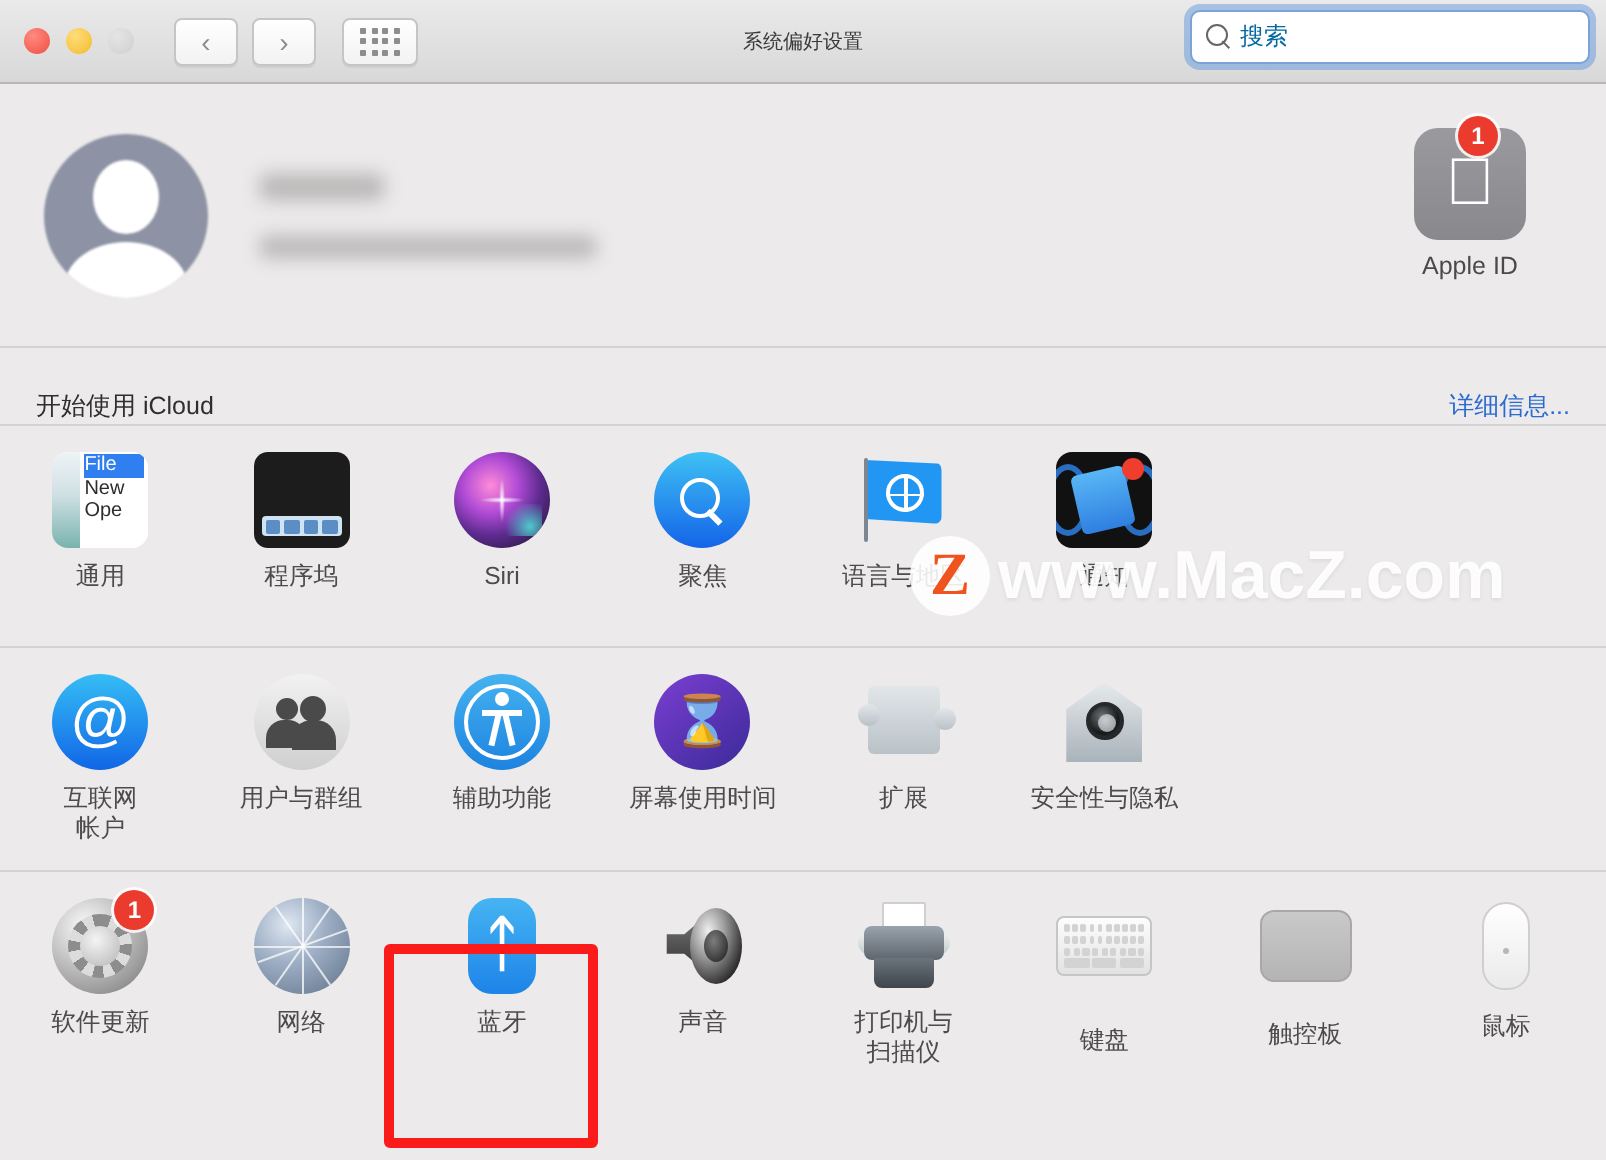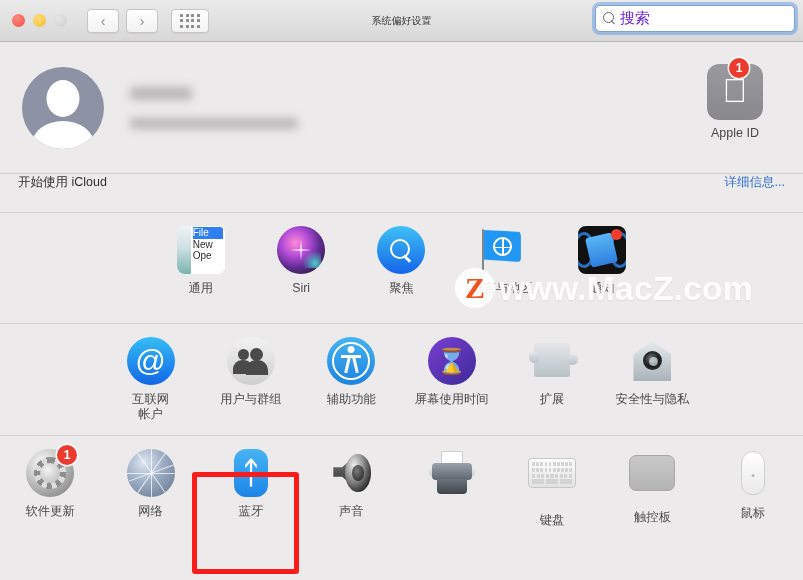--- a/index.html
+++ b/index.html
@@ -71,21 +71,21 @@
   }
   .searchfield .mag::before {
     content:""; position:absolute; left:0; top:0;
     width:9px;height:9px;border:1.4px solid #666;border-radius:50%;
   }
   .searchfield .mag::after {
     content:""; position:absolute; left:7.5px; top:8px;
     width:5px;height:1.4px;background:#666;transform:rotate(45deg);
     transform-origin: left center;
   }
-  .search-ph { font-size: 15px; color: #6d28d9; }
+  .search-ph { font-size: 12px; color: #0369a1; }
 
   
   .account {
     height: 132px;
     display: flex; align-items: center;
     position: relative;
     border-bottom: 1px solid #d4d2d2;
   }
   .avatar {
     width: 82px; height: 82px; border-radius: 50%;
@@ -130,32 +130,31 @@
     color: #fff; font-size: 12px; font-weight: bold;
     display: flex; align-items: center; justify-content: center;
     box-shadow: 0 0 0 1.5px rgba(255,255,255,0.85);
   }
   .appleid .badge { right: 14px; top: -6px; }
   .appleid .lbl { font-size: 12.5px; color: #4a4a4a; margin-top: 6px; }
 
   
   .icloud-strip {
     height: 39px;
-    display: flex; align-items: flex-start; justify-content: space-between;
+    display: flex; align-items: flex-end; justify-content: space-between;
     padding: 0 18px;
     border-bottom: 1px solid #d4d2d2;
   }
   .icloud-strip .lead { font-size: 12.5px; color: #2f2f2f; }
   .icloud-strip .link { font-size: 12.5px; color: #2b6bd1; cursor: pointer; }
 
   
   .grid-row {
     display: flex;
     padding-top: 13px;
-    justify-content: center;
   }
   .grid-row.sep { border-top: 1px solid #d4d2d2; }
   .pane-row1 { height: 110px; }
   .pane-row2 { height: 112px; }
   .pane-row3 { height: 114px; }
 
   .cell {
     flex: 0 0 100.4px;
     text-align: center;
     position: relative;
@@ -459,20 +458,31 @@
 
     <div class="cell">
       <div class="icon ic-general">
         <div class="sidebar"></div>
         <div class="list"><span class="hl">File</span>New<br>Ope</div>
       </div>
       <div class="cap">通用</div>
     </div>
 
 
+    <div class="cell">
+      <div class="icon ic-dock">
+        <span class="tray">
+            <i></i>
+            <i></i>
+            <i></i>
+            <i></i>
+          </span>
+      </div>
+      <div class="cap">程序坞</div>
+    </div>
 
 
     <div class="cell">
       <div class="icon ic-siri">
         <span class="star"></span>
           <span class="cy"></span>
       </div>
       <div class="cap">Siri</div>
     </div>
 
@@ -593,20 +603,22 @@
     </div>
 
     <div class="cell">
       <div class="icon ic-printer">
         <span class="paper"></span>
           <span class="cap1"></span>
           <span class="cap2"></span>
         <span class="body"></span>
           <span class="out"></span>
       </div>
+      <div class="cap">打印机与
+扫描仪</div>
     </div>
 
     <div class="cell">
       <div class="icon">
         <div class="ic-keyboard">
           <span class="kr">
               <i></i>
               <i></i>
               <i></i>
               <i></i>

